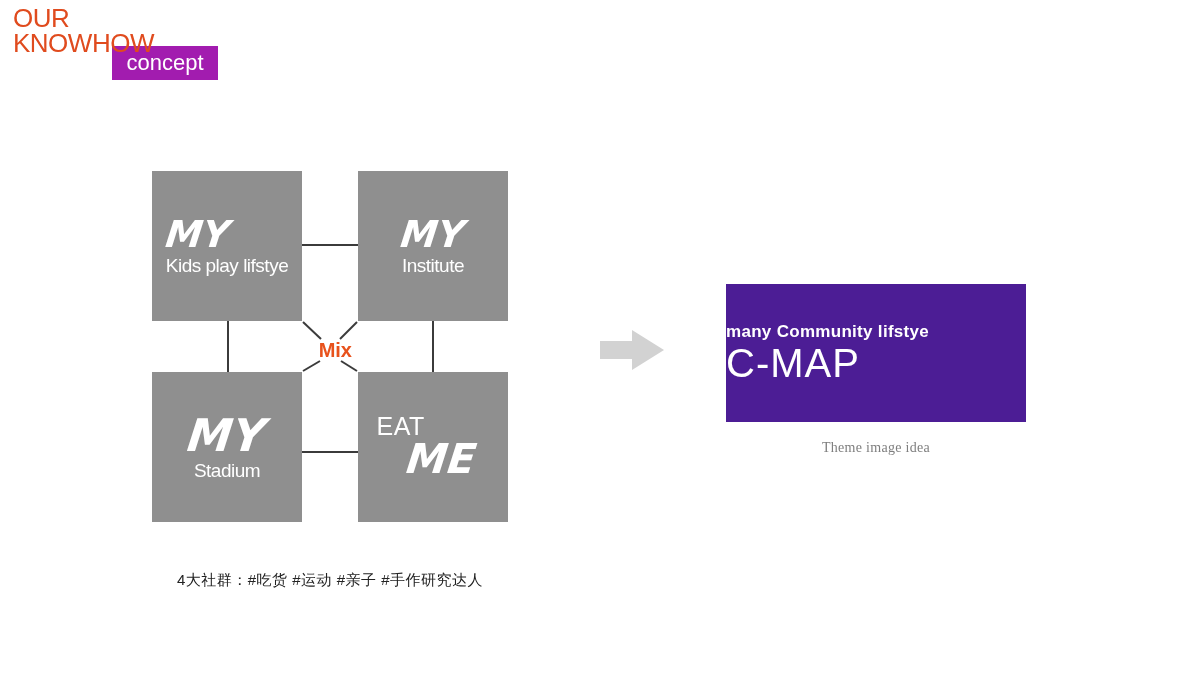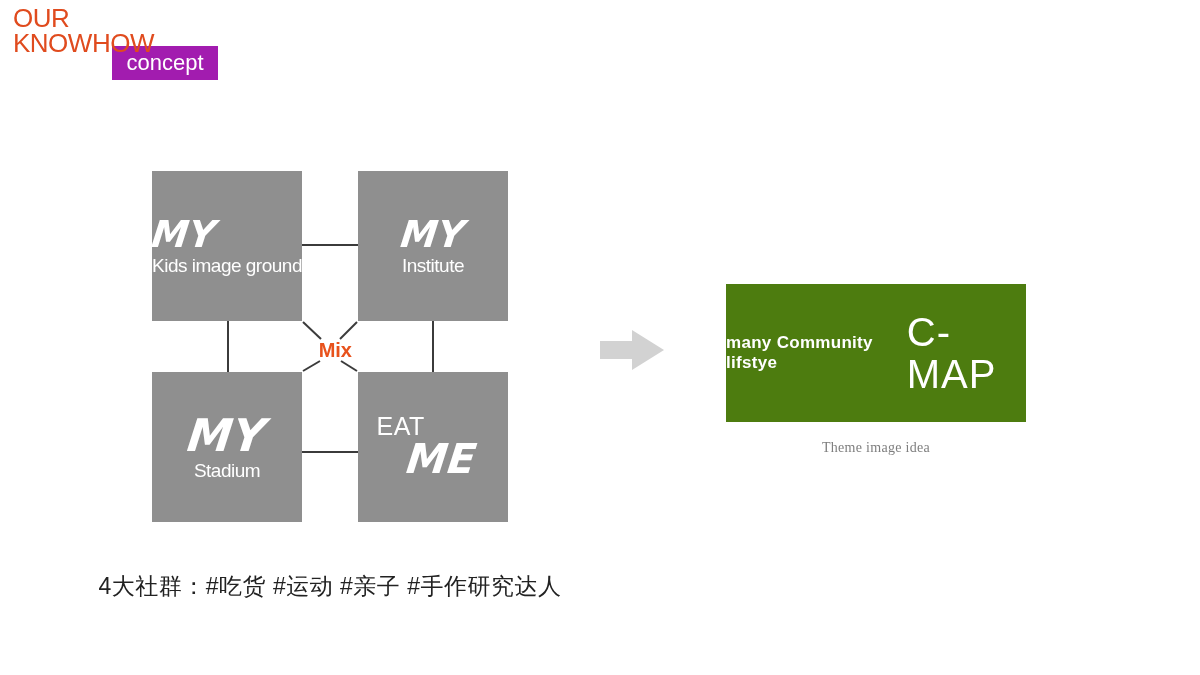--- a/index.html
+++ b/index.html
@@ -44,29 +44,29 @@
     position:absolute;left:310px;top:338px;width:42px;height:24px;z-index:2;
     color:#e8521c;font-weight:bold;font-size:20px;text-align:right;line-height:24px;
   }
   
   .caption-en{
     position:absolute;left:90px;top:540px;width:480px;text-align:center;
     color:#1c1c1c;font-weight:bold;font-size:24px;letter-spacing:-0.5px;
   }
   .caption-zh{
     position:absolute;left:90px;top:571px;width:480px;text-align:center;
-    color:#222222;font-size:23px;letter-spacing:0.5px;
+    color:#222222;font-size:15px;letter-spacing:0.5px;
   }
   
   .arrow{position:absolute;left:598px;top:328px;z-index:1;}
   
   .result-card{
     position:absolute;left:726px;top:284px;width:300px;height:138px;
-    background:#4d7c0f;color:#ffffff;z-index:1;
-    display:flex;flex-direction:row;align-items:center;justify-content:center;
+    background:#4c1d95;color:#ffffff;z-index:1;
+    display:flex;flex-direction:column;align-items:flex-start;justify-content:center;
   }
   .rc-sub{font-size:17px;font-weight:bold;letter-spacing:0.3px;}
   .rc-title{font-size:40px;letter-spacing:1px;margin-top:0;line-height:1.05;}
   .rc-zh{font-size:27px;margin-top:4px;letter-spacing:1px;}
   .rc-caption{
     position:absolute;left:726px;top:440px;width:300px;text-align:center;
     color:#7e7e7e;font-size:14px;letter-spacing:0.3px;font-family:Liberation Serif, serif;
   }
 </style>
 </head>
@@ -89,21 +89,21 @@
       <line x1="303" y1="322" x2="321" y2="339"></line>
       <line x1="357" y1="322" x2="340" y2="339"></line>
       <line x1="303" y1="371" x2="320" y2="361"></line>
       <line x1="357" y1="371" x2="341" y2="361"></line>
     </g>
   </svg>
 
   <div class="sq sq-tl">
     <div class="sq-inner inner-left">
       <div class="script script-top">MY</div>
-      <div class="sublabel">Kids image ground</div>
+      <div class="sublabel">Kids play lifstye</div>
     </div>
   </div>
 
   <div class="sq sq-tr">
     <div class="sq-inner">
       <div class="script script-top">MY</div>
       <div class="sublabel">Institute</div>
     </div>
   </div>
 

